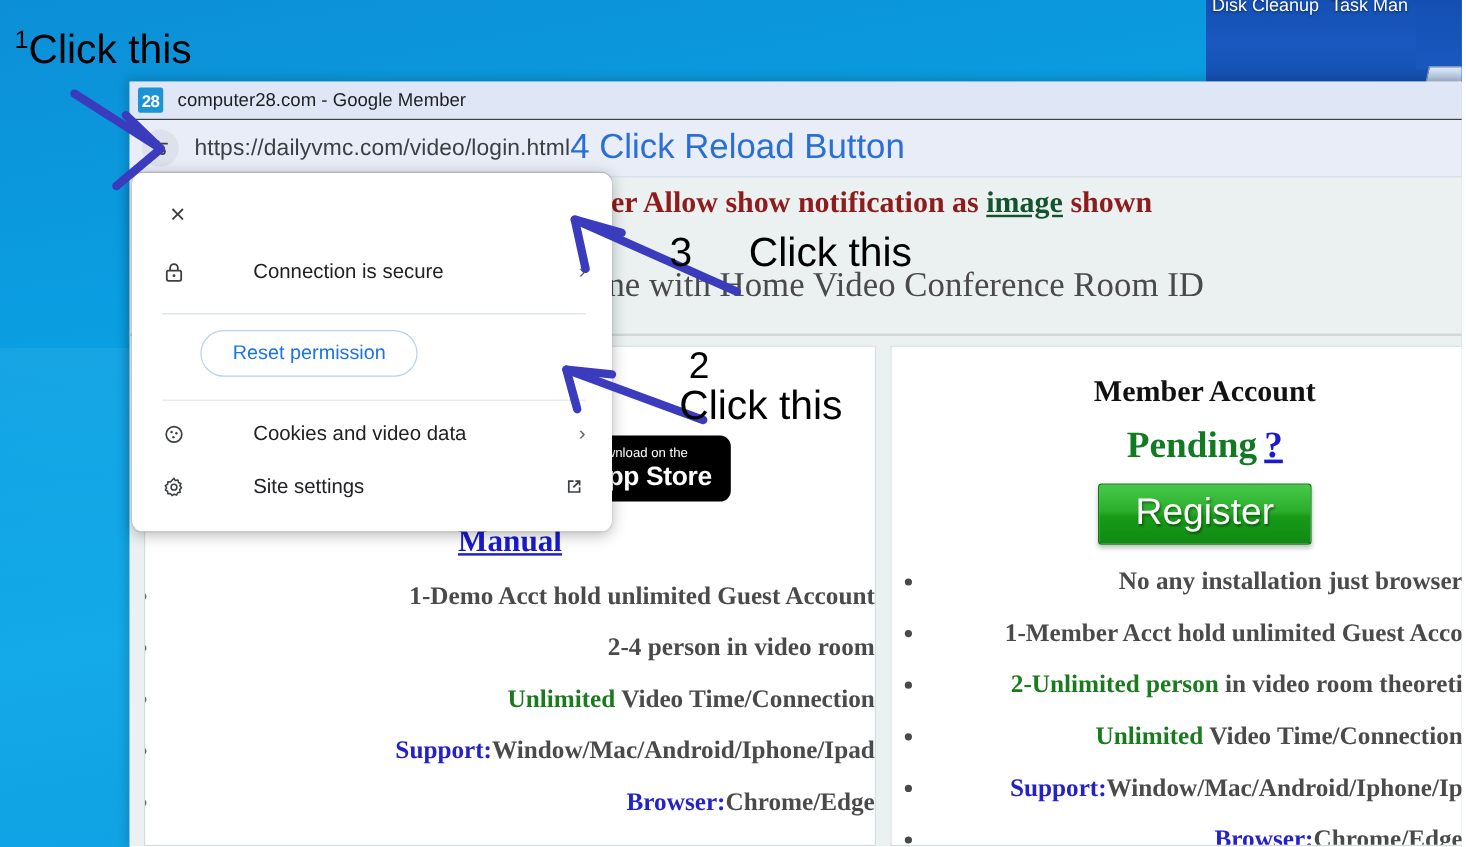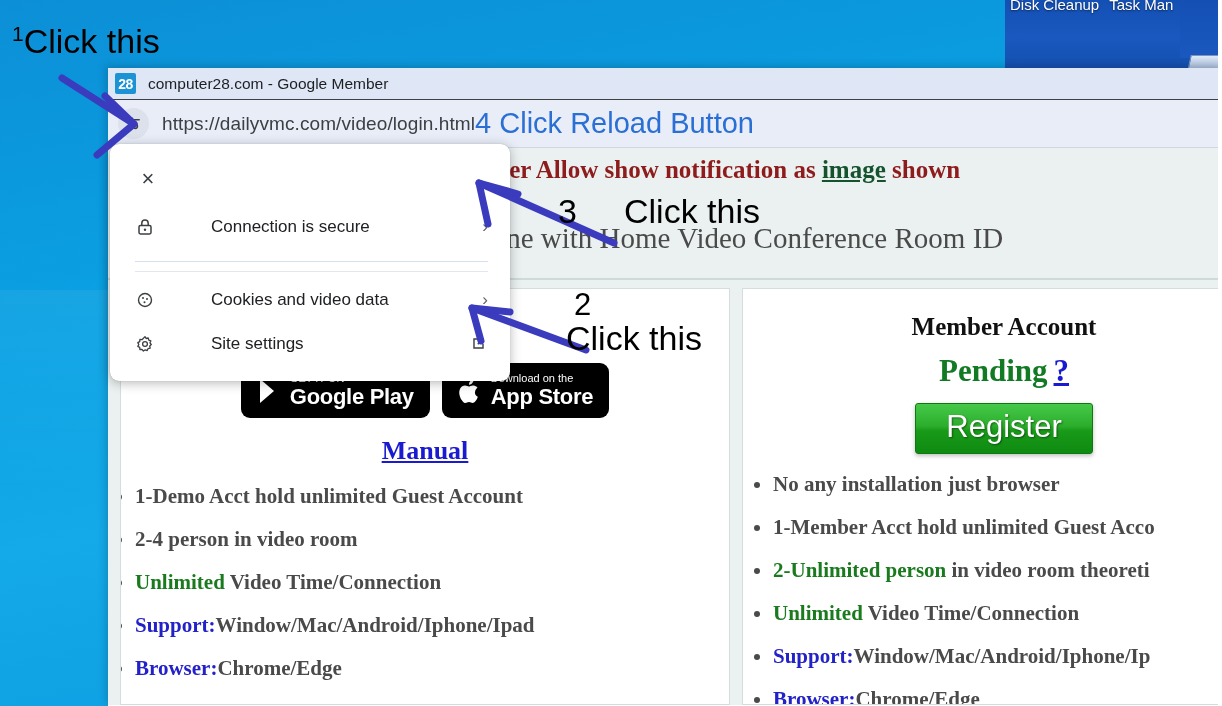--- a/index.html
+++ b/index.html
@@ -219,20 +219,21 @@
     text-decoration: underline;
     cursor: pointer;
   }
 
   ul.feats {
     margin: 18px 0 0 14px;
     font-family: "Liberation Serif", serif;
     font-size: 21px; font-weight: bold;
     color: #4a4a4a;
     list-style: disc;
+    text-align: right;
   }
   ul.feats li { margin-bottom: 18px; white-space: nowrap; }
   .g { color: #1a7a1e; }
   .b { color: #2222c8; }
 
   
   .bubble {
     position: absolute;
     left: 110px; top: 144px;
     width: 400px;
@@ -437,20 +438,23 @@
           <circle cx="10" cy="12.7" r="1.2" fill="#3c4043"></circle>
         </svg>
       </span>
       <span class="lbl">Connection is secure</span>
       <span class="chev">›</span>
     </div>
 
     <div class="divider soft"></div>
 
 
+    <div class="reset-wrap">
+      <span class="reset-btn">Reset permission</span>
+    </div>
 
     <div class="divider"></div>
 
     <div class="brow">
       <span class="ic">
         <svg width="20" height="20" viewBox="0 0 20 20">
           <circle cx="10" cy="10" r="6.5" fill="none" stroke="#3c4043" stroke-width="1.4"></circle>
           <circle cx="8" cy="8" r="1" fill="#3c4043"></circle>
           <circle cx="12" cy="9" r="1" fill="#3c4043"></circle>
           <circle cx="9.5" cy="12.3" r="1" fill="#3c4043"></circle>

